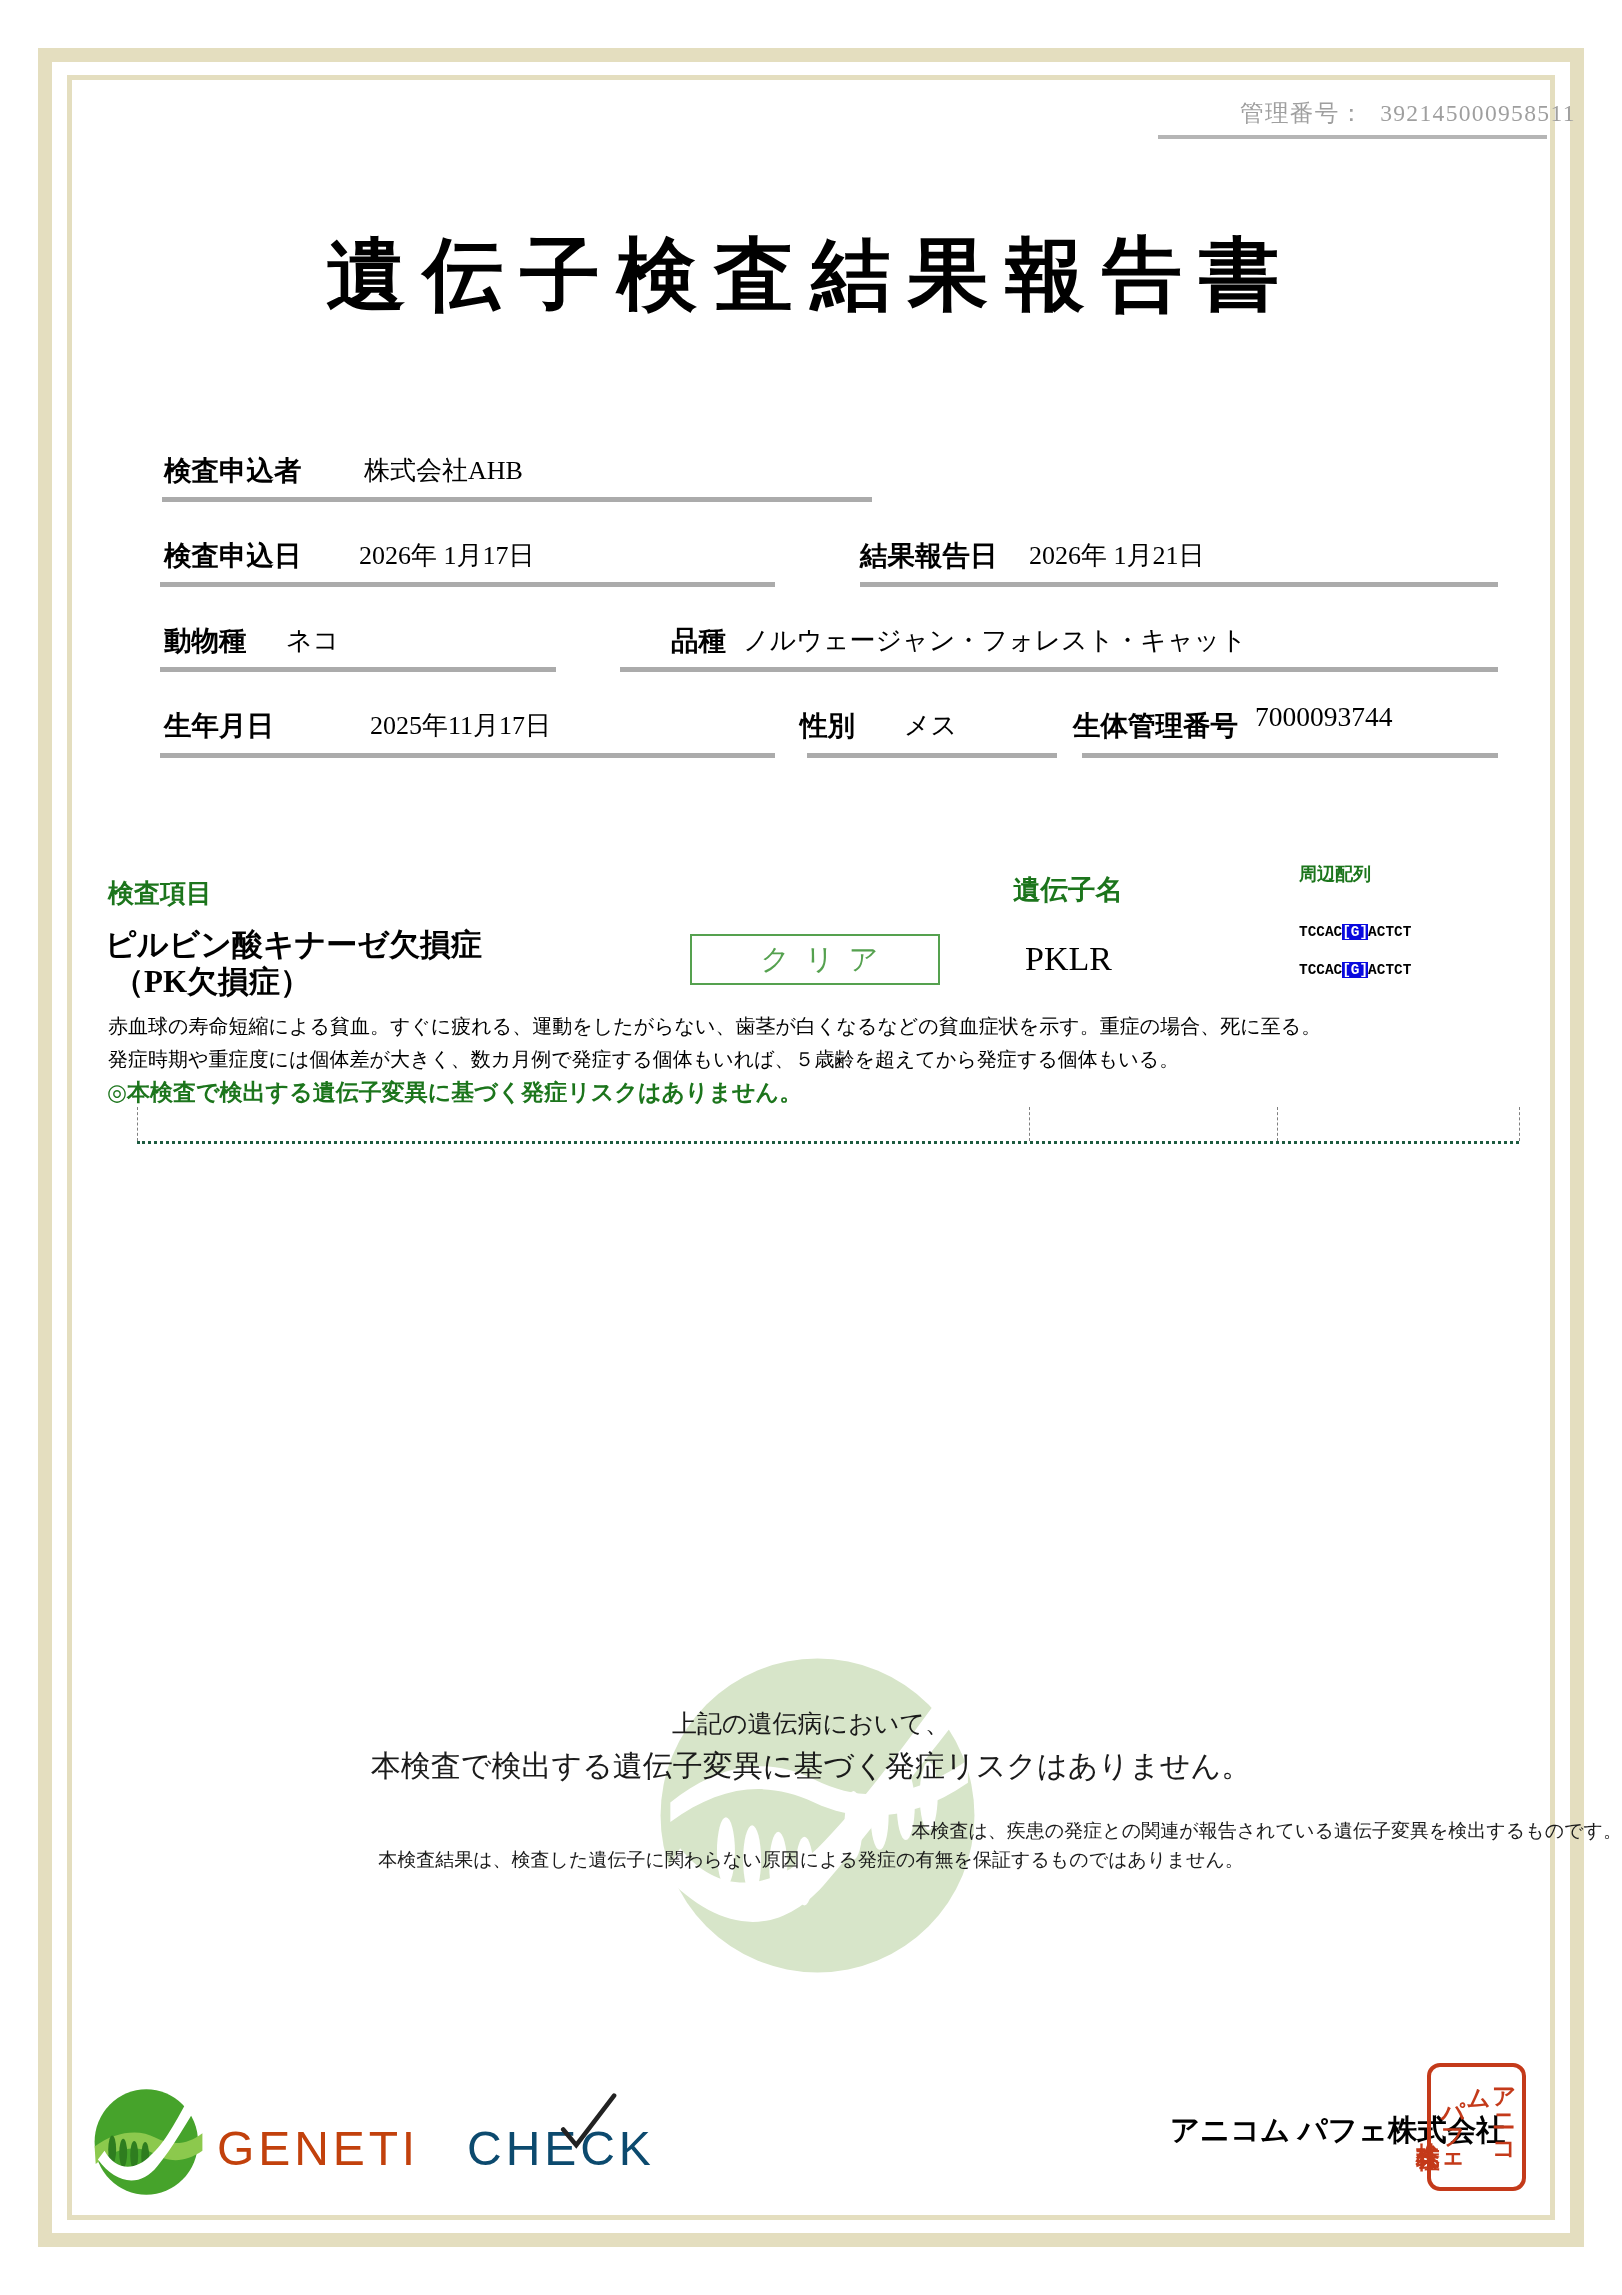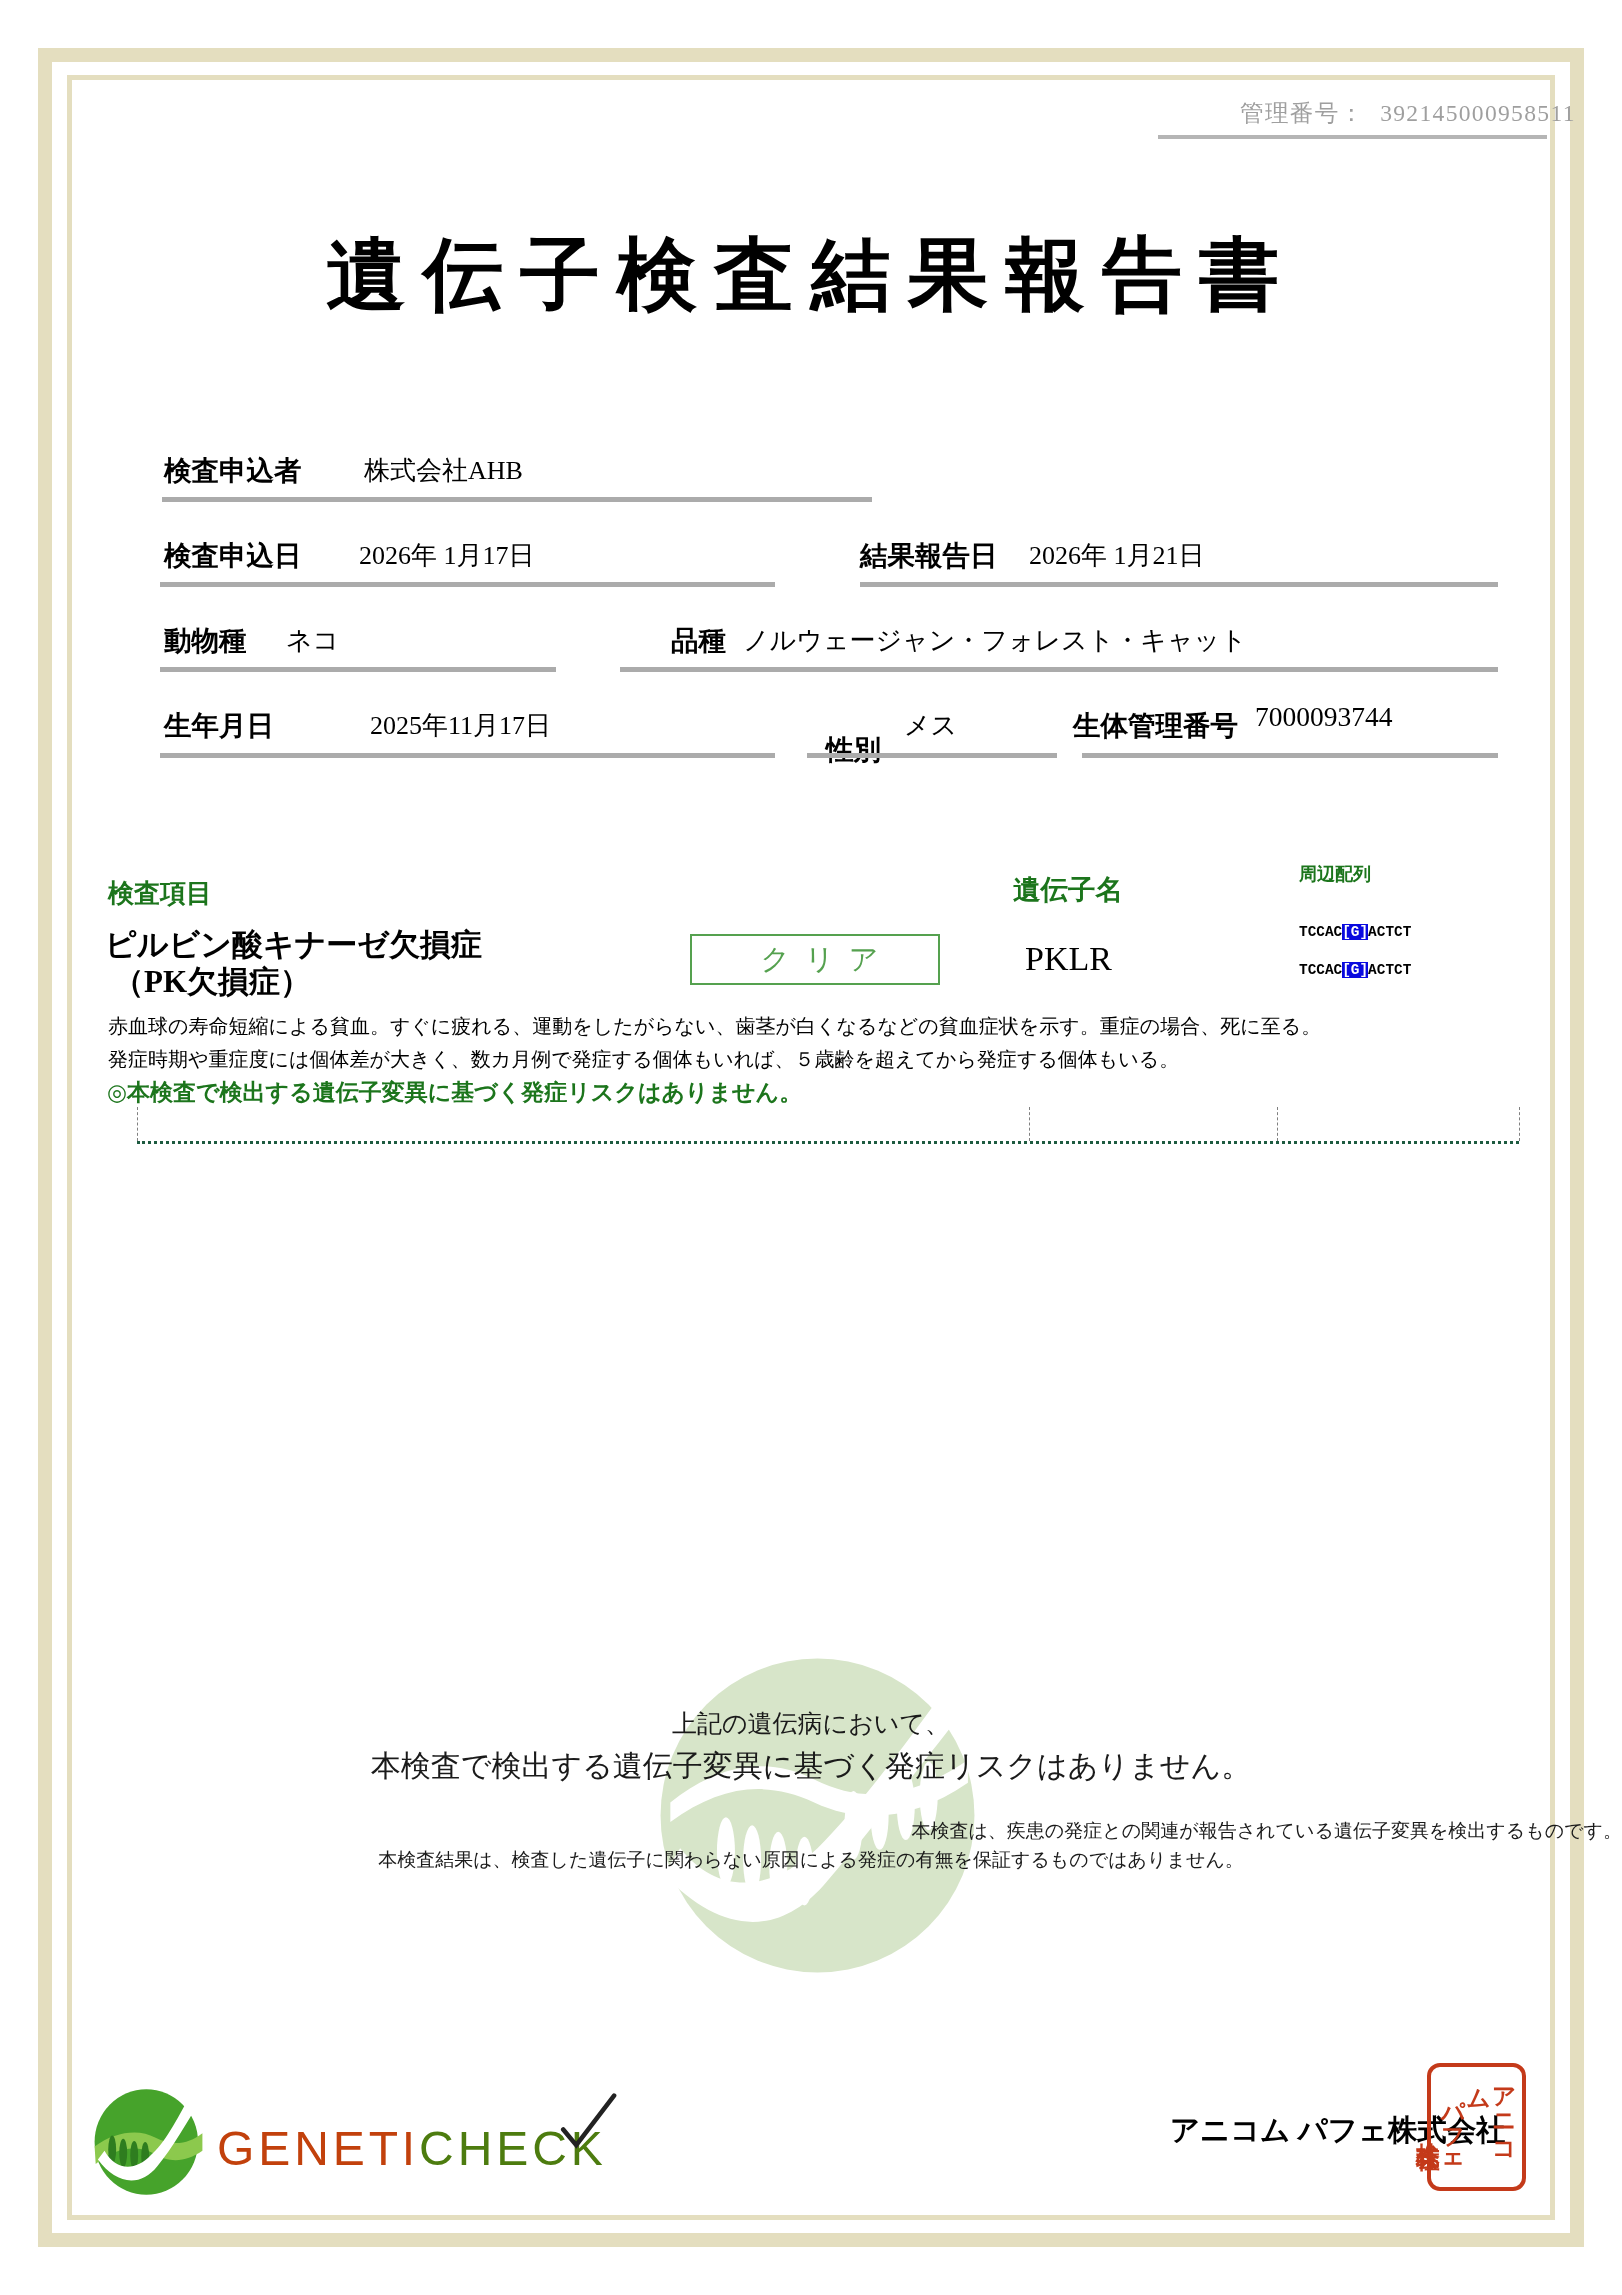--- a/index.html
+++ b/index.html
@@ -31,21 +31,21 @@
   .seq .variant{background:#0a0adf;color:#ffffff;}
   .desc{font-size:20px;white-space:nowrap;text-align:center;}
   .risk{font-size:23px;font-weight:bold;color:#1c751c;white-space:nowrap;}
   .vdash{width:0;height:34px;border-left:1.3px dashed #808080;}
   .dotline{width:1382px;height:0;border-top:3.3px dotted #1d5b40;}
 
   .center-text{left:0;width:1622px;text-align:center;color:#1a1a1a;}
 
   .logo-text{font-size:48px;letter-spacing:3.9px;white-space:nowrap;}
   .logo-primary{color:#c2410c;}
-  .logo-accent{color:#4d7c0f;}
+  .logo-accent{color:#0c4a6e;margin-left:48px;}
 
   .company{font-size:29.4px;font-weight:bold;white-space:nowrap;}
   .seal{width:99px;height:128px;border:4.6px solid #c43a1a;border-radius:13px;box-sizing:border-box;
         display:flex;flex-direction:row-reverse;justify-content:space-between;
         padding:3.9px 5.9px;background:transparent;}
   .seal-col{writing-mode:vertical-rl;text-orientation:upright;margin:auto 0;
             font-size:23.6px;font-weight:bold;color:#c43a1a;line-height:1.08;letter-spacing:1.3px;}
 </style>
 </head>
 <body>
@@ -90,21 +90,21 @@
   <div class="abs flabel" style="left:164px;top:623px;">動物種</div>
   <div class="abs fvalue" style="left:286px;top:623px;">ネコ</div>
   <div class="abs gray-line" style="left:160px;top:667px;width:396px;"></div>
   <div class="abs flabel" style="left:623px;top:623px;margin-left:48px;">品種</div>
   <div class="abs fvalue" style="left:743px;top:623px;">ノルウェージャン・フォレスト・キャット</div>
   <div class="abs gray-line" style="left:620px;top:667px;width:878px;"></div>
 
   <div class="abs flabel" style="left:164px;top:708px;">生年月日</div>
   <div class="abs fvalue" style="left:370px;top:708px;">2025年11月17日</div>
   <div class="abs gray-line" style="left:160px;top:753px;width:615px;"></div>
-  <div class="abs flabel" style="left:826px;top:708px;margin-top:24px;">性別</div>
+  <div class="abs flabel" style="left:800px;top:708px;">性別</div>
   <div class="abs fvalue" style="left:904px;top:708px;">メス</div>
   <div class="abs gray-line" style="left:807px;top:753px;width:250px;"></div>
   <div class="abs flabel" style="left:1073px;top:708px;">生体管理番号</div>
   <div class="abs fvalue" style="left:1255px;top:701px;font-size:27.5px;">7000093744</div>
   <div class="abs gray-line" style="left:1082px;top:753px;width:416px;"></div>
 
   <div class="abs green-head" style="left:108px;top:876px;font-size:26px;">検査項目</div>
   <div class="abs green-head" style="left:1013px;top:872px;font-size:27.5px;">遺伝子名</div>
   <div class="abs green-head" style="left:1299px;top:862px;font-size:18px;">周辺配列</div>
 

